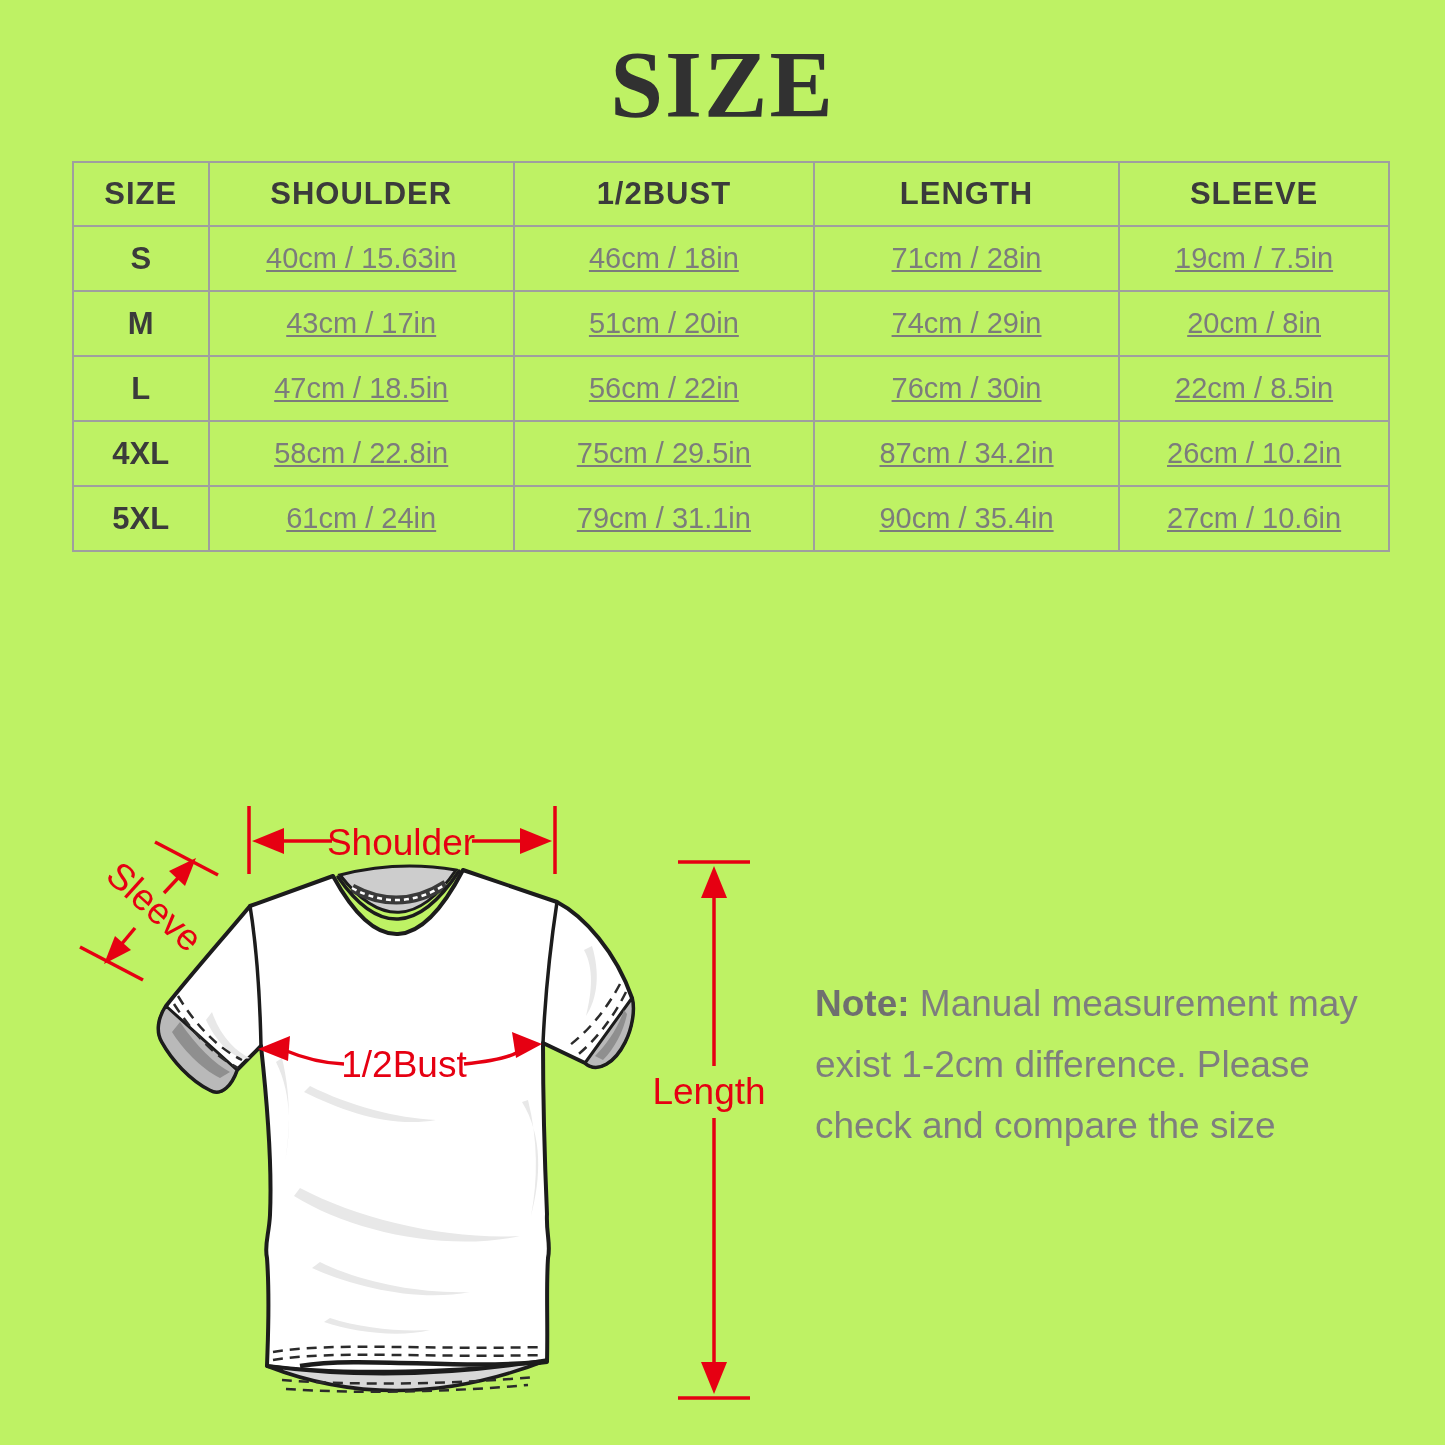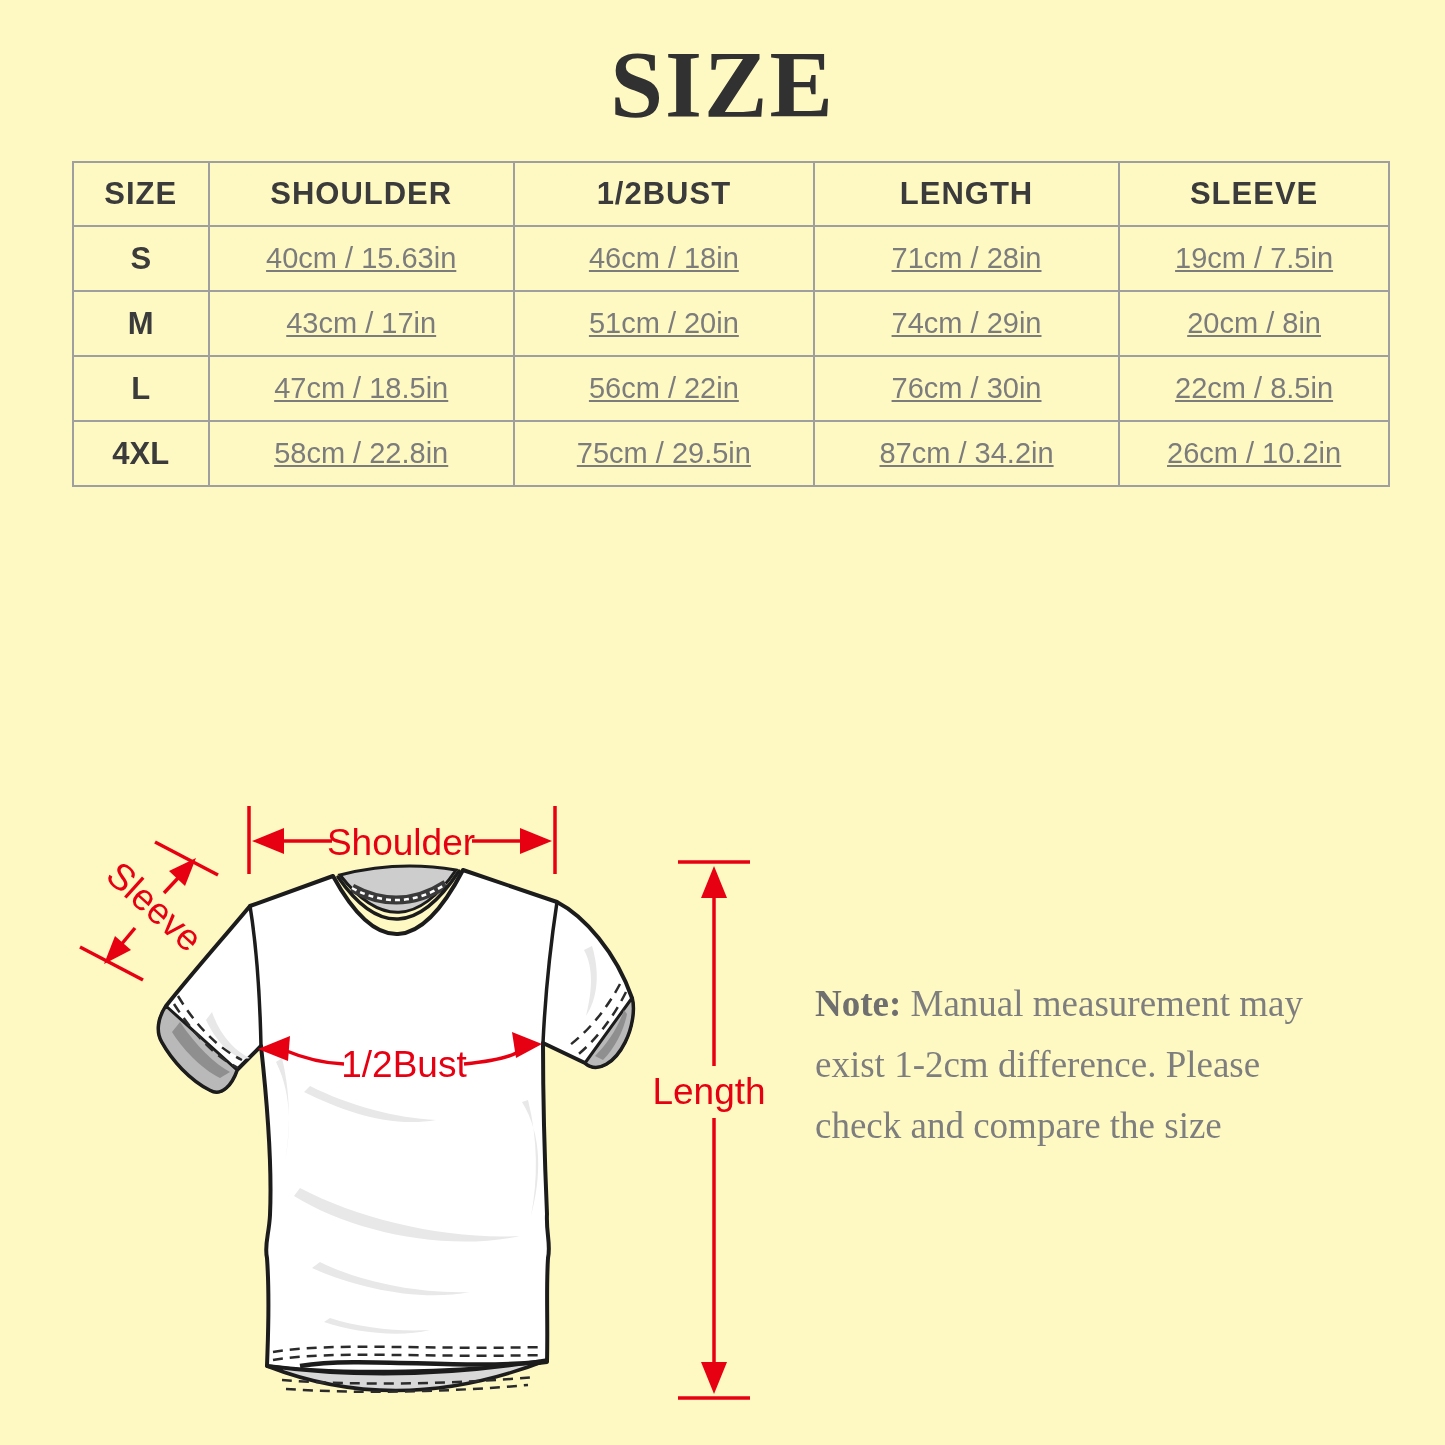--- a/index.html
+++ b/index.html
@@ -1,30 +1,30 @@
 <!DOCTYPE html>
 <html><head>
 <meta charset="utf-8">
 <style>
   html,body{margin:0;padding:0;background:#ffffff;}
-  .canvas{position:relative;width:1445px;height:1445px;background:#fef9c3;overflow:hidden;
+  .canvas{position:relative;width:1445px;height:1445px;background:#bef264;overflow:hidden;
           font-family:"Liberation Sans",sans-serif;}
   .page-title{position:absolute;top:30px;left:0;width:100%;text-align:center;
               font-family:"Liberation Serif",serif;font-weight:bold;font-size:95px;
               color:#313131;letter-spacing:2px;}
   table.size-table{position:absolute;left:72px;top:161px;width:1318px;
                    border-collapse:collapse;table-layout:fixed;}
   .size-table th,.size-table td{border:2px solid #9f9f9f;text-align:center;vertical-align:middle;padding:0;}
   .size-table thead tr{height:64px;}
   .size-table tbody tr{height:65px;}
   .size-table thead th{font-size:31px;font-weight:bold;color:#3b3b3b;letter-spacing:1px;}
   .size-table tbody th{font-size:31px;font-weight:bold;color:#3b3b3b;}
   .size-table tbody td{font-size:29px;font-weight:normal;color:#7c7c7c;text-decoration:underline;}
   .note{position:absolute;left:815px;top:973px;width:575px;font-size:37px;line-height:61px;
-        color:#7e7e7e;font-family:Liberation Serif, serif;}
+        color:#7e7e7e;}
   .note b{color:#6f6f6f;}
   .diagram-svg{position:absolute;left:0;top:0;width:1445px;height:1445px;}
   .shirt-outline{fill:#ffffff;stroke:#1c1c1c;stroke-width:4;stroke-linejoin:round;}
   .shirt-line{fill:none;stroke:#1c1c1c;stroke-width:3.5;stroke-linecap:round;}
   .gray-part{fill:#b9b9b9;stroke:#1c1c1c;stroke-width:3;stroke-linejoin:round;}
   .gray-dark{fill:#8f8f8f;stroke:none;}
   .hem-lip{fill:#d8d8d8;stroke:#1c1c1c;stroke-width:3.5;stroke-linejoin:round;}
   .wrinkle{fill:#e8e8e8;stroke:none;}
   .stitch{fill:none;stroke:#2b2b2b;stroke-width:2.5;stroke-dasharray:10 7;}
   .collar-gray{fill:#cdcdcd;stroke:#1c1c1c;stroke-width:3;}
@@ -77,20 +77,27 @@
           <td>56cm / 22in</td>
           <td>76cm / 30in</td>
           <td>22cm / 8.5in</td>
         </tr>
         <tr>
           <th>4XL</th>
           <td>58cm / 22.8in</td>
           <td>75cm / 29.5in</td>
           <td>87cm / 34.2in</td>
           <td>26cm / 10.2in</td>
+        </tr>
+        <tr>
+          <th>5XL</th>
+          <td>61cm / 24in</td>
+          <td>79cm / 31.1in</td>
+          <td>90cm / 35.4in</td>
+          <td>27cm / 10.6in</td>
         </tr>
       </tbody>
   </table>
 
   <svg class="diagram-svg" viewBox="0 0 1445 1445" xmlns="http://www.w3.org/2000/svg">
 
     <path class="shirt-outline" d="
       M333,876 L250,906
       C225,936 193,972 166,1006
       C158,1018 156,1032 162,1042

